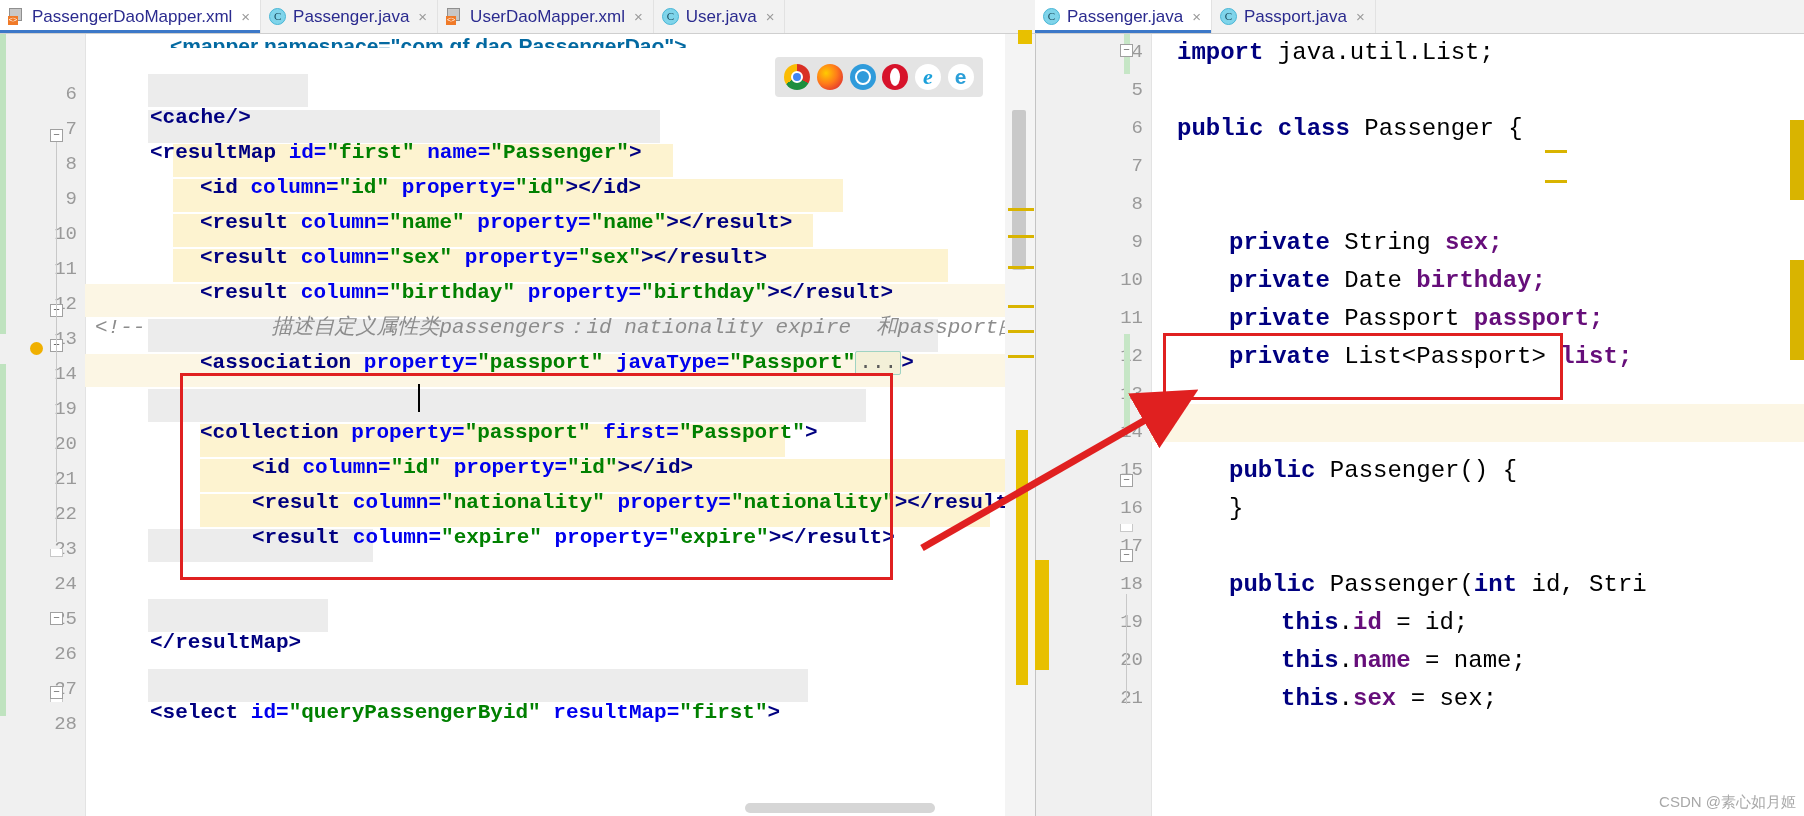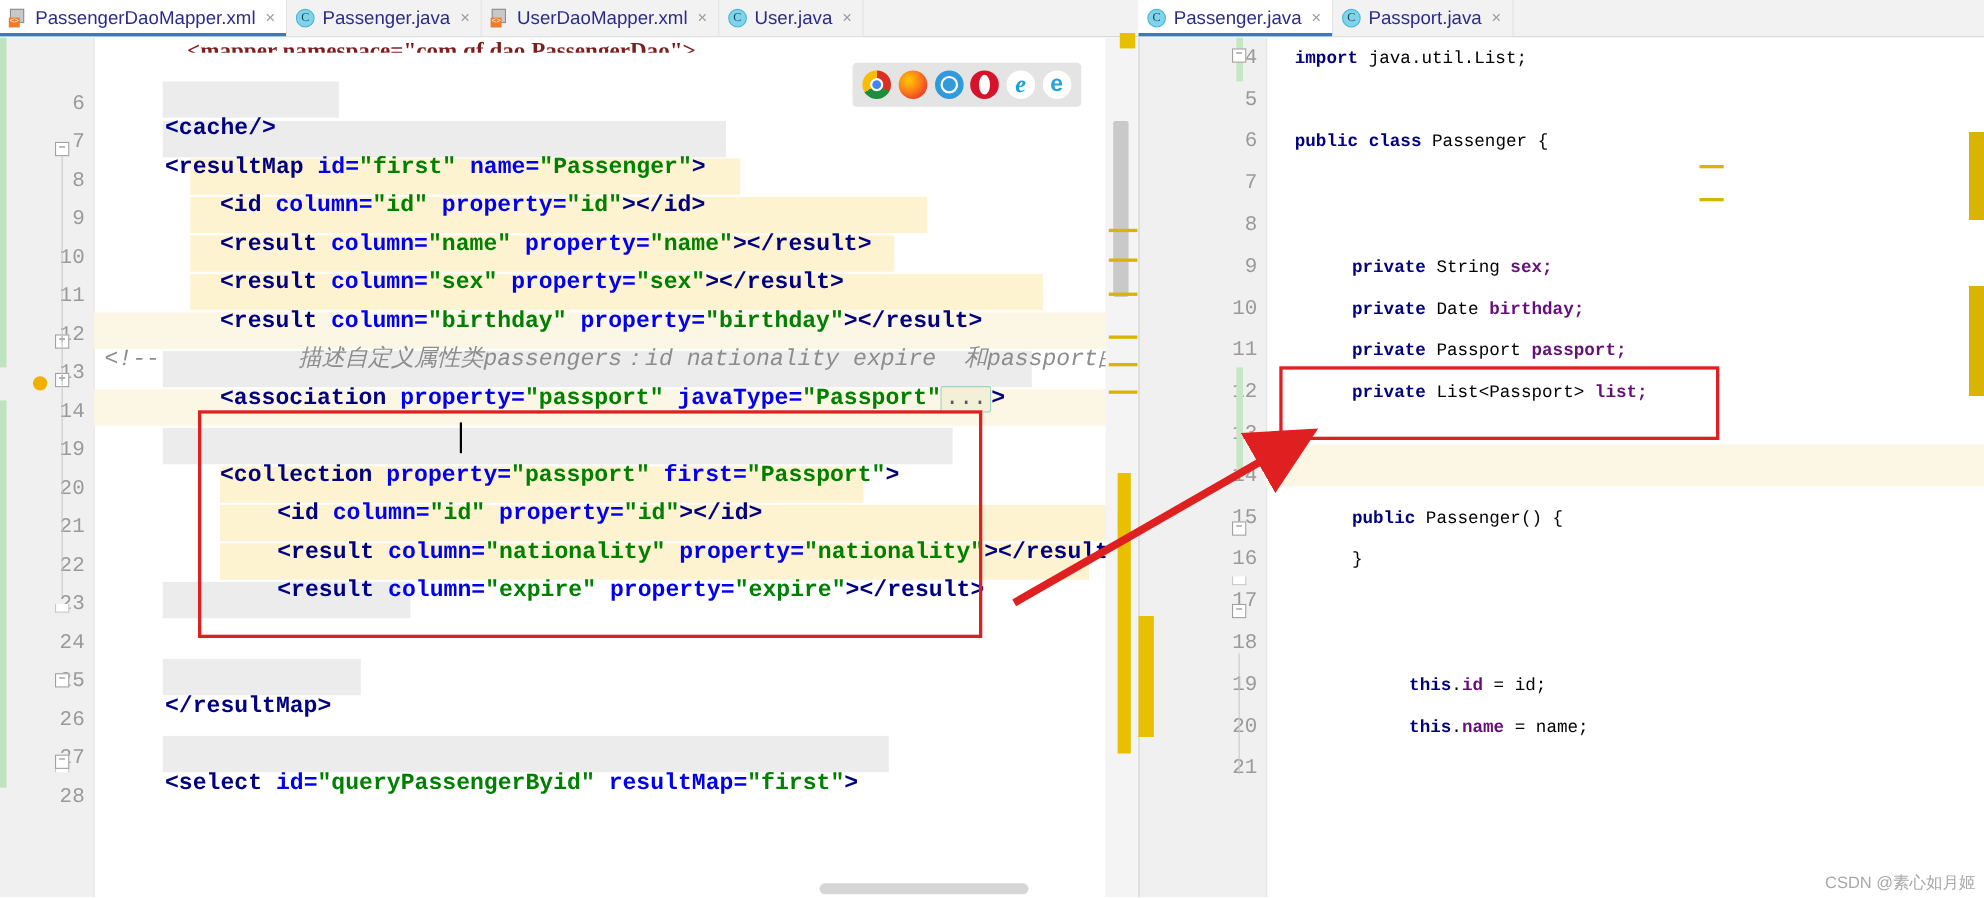--- a/index.html
+++ b/index.html
@@ -138,21 +138,21 @@
   .codeline {
     position: absolute;
     left: 0;
     white-space: pre;
     font-family: "Liberation Mono", monospace;
     font-size: 21px;
     line-height: 38px;
     height: 38px;
     color: #000000;
   }
-  #editor-right .codeline { font-size: 16px; font-family: Liberation Mono, monospace; }
+  #editor-right .codeline { font-size: 24px; font-family: Liberation Mono, monospace; }
 
   
   .k-tag   { color: #000080; font-weight: bold; }  
   .k-attr  { color: #0000ee; font-weight: bold; }  
   .k-val   { color: #008000; font-weight: bold; }
   .k-cmt   { color: #8c8c8c; font-style: italic; }
   .k-kw    { color: #000080; font-weight: bold; }
   .k-field { color: #660e7a; font-weight: bold; }
   .k-plain { color: #000000; }
 
@@ -361,22 +361,22 @@
     color: #a8a8a8;
     font-family: "Liberation Sans", sans-serif;
     white-space: nowrap;
   }
 
   .topline-clip {
     position: absolute;
     left: 85px; top: 0px;
     width: 600px; height: 14px;
     overflow: hidden;
-    color: #7f1d1d;
-    font-family: Liberation Serif, serif;
+    color: #0369a1;
+    font-family: Liberation Sans, sans-serif;
     font-size: 21px;
     font-weight: bold;
     white-space: pre;
   }
 </style>
 </head>
 <body>
 
 <div id="app">
 
@@ -578,25 +578,27 @@
       <div class="codeline" style="top:228px; left:78px;"><span class="k-kw">private</span> <span class="k-plain">Date</span> <span class="k-field">birthday;</span></div>
 
       <div class="codeline" style="top:266px; left:78px;"><span class="k-kw">private</span> <span class="k-plain">Passport</span> <span class="k-field">passport;</span></div>
 
       <div class="codeline" style="top:304px; left:78px;"><span class="k-kw">private</span> <span class="k-plain">List&lt;Passport&gt;</span> <span class="k-field">list;</span></div>
 
       <div class="codeline" style="top:418px; left:78px;"><span class="k-kw">public</span> <span class="k-plain">Passenger() {</span></div>
 
       <div class="codeline" style="top:456px; left:78px;"><span class="k-plain">}</span></div>
 
+      <div class="codeline" style="top:532px; left:78px;"><span class="k-kw">public</span> <span class="k-plain">Passenger(</span><span class="k-kw">int</span> <span class="k-plain">id, Stri</span></div>
 
       <div class="codeline" style="top:570px; left:130px;"><span class="k-kw">this</span><span class="k-plain">.</span><span class="k-field">id</span><span class="k-plain"> = id;</span></div>
 
       <div class="codeline" style="top:608px; left:130px;"><span class="k-kw">this</span><span class="k-plain">.</span><span class="k-field">name</span><span class="k-plain"> = name;</span></div>
 
+      <div class="codeline" style="top:646px; left:130px;"><span class="k-kw">this</span><span class="k-plain">.</span><span class="k-field">sex</span><span class="k-plain"> = sex;</span></div>
     </div>
   </div>
 
   <div class="marker" style="left:1545px; top:150px; width:22px; background:#d9b400;"></div>
   <div class="marker" style="left:1545px; top:180px; width:22px; background:#d9b400;"></div>
   <div class="marker" style="left:1790px; top:120px; width:14px; height:80px; background:#d9b400;"></div>
   <div class="marker" style="left:1790px; top:260px; width:14px; height:100px; background:#d9b400;"></div>
   <div class="marker-big" style="left:1035px; top:560px; width:14px; height:110px;"></div>
 
   <div id="browser-bar">

